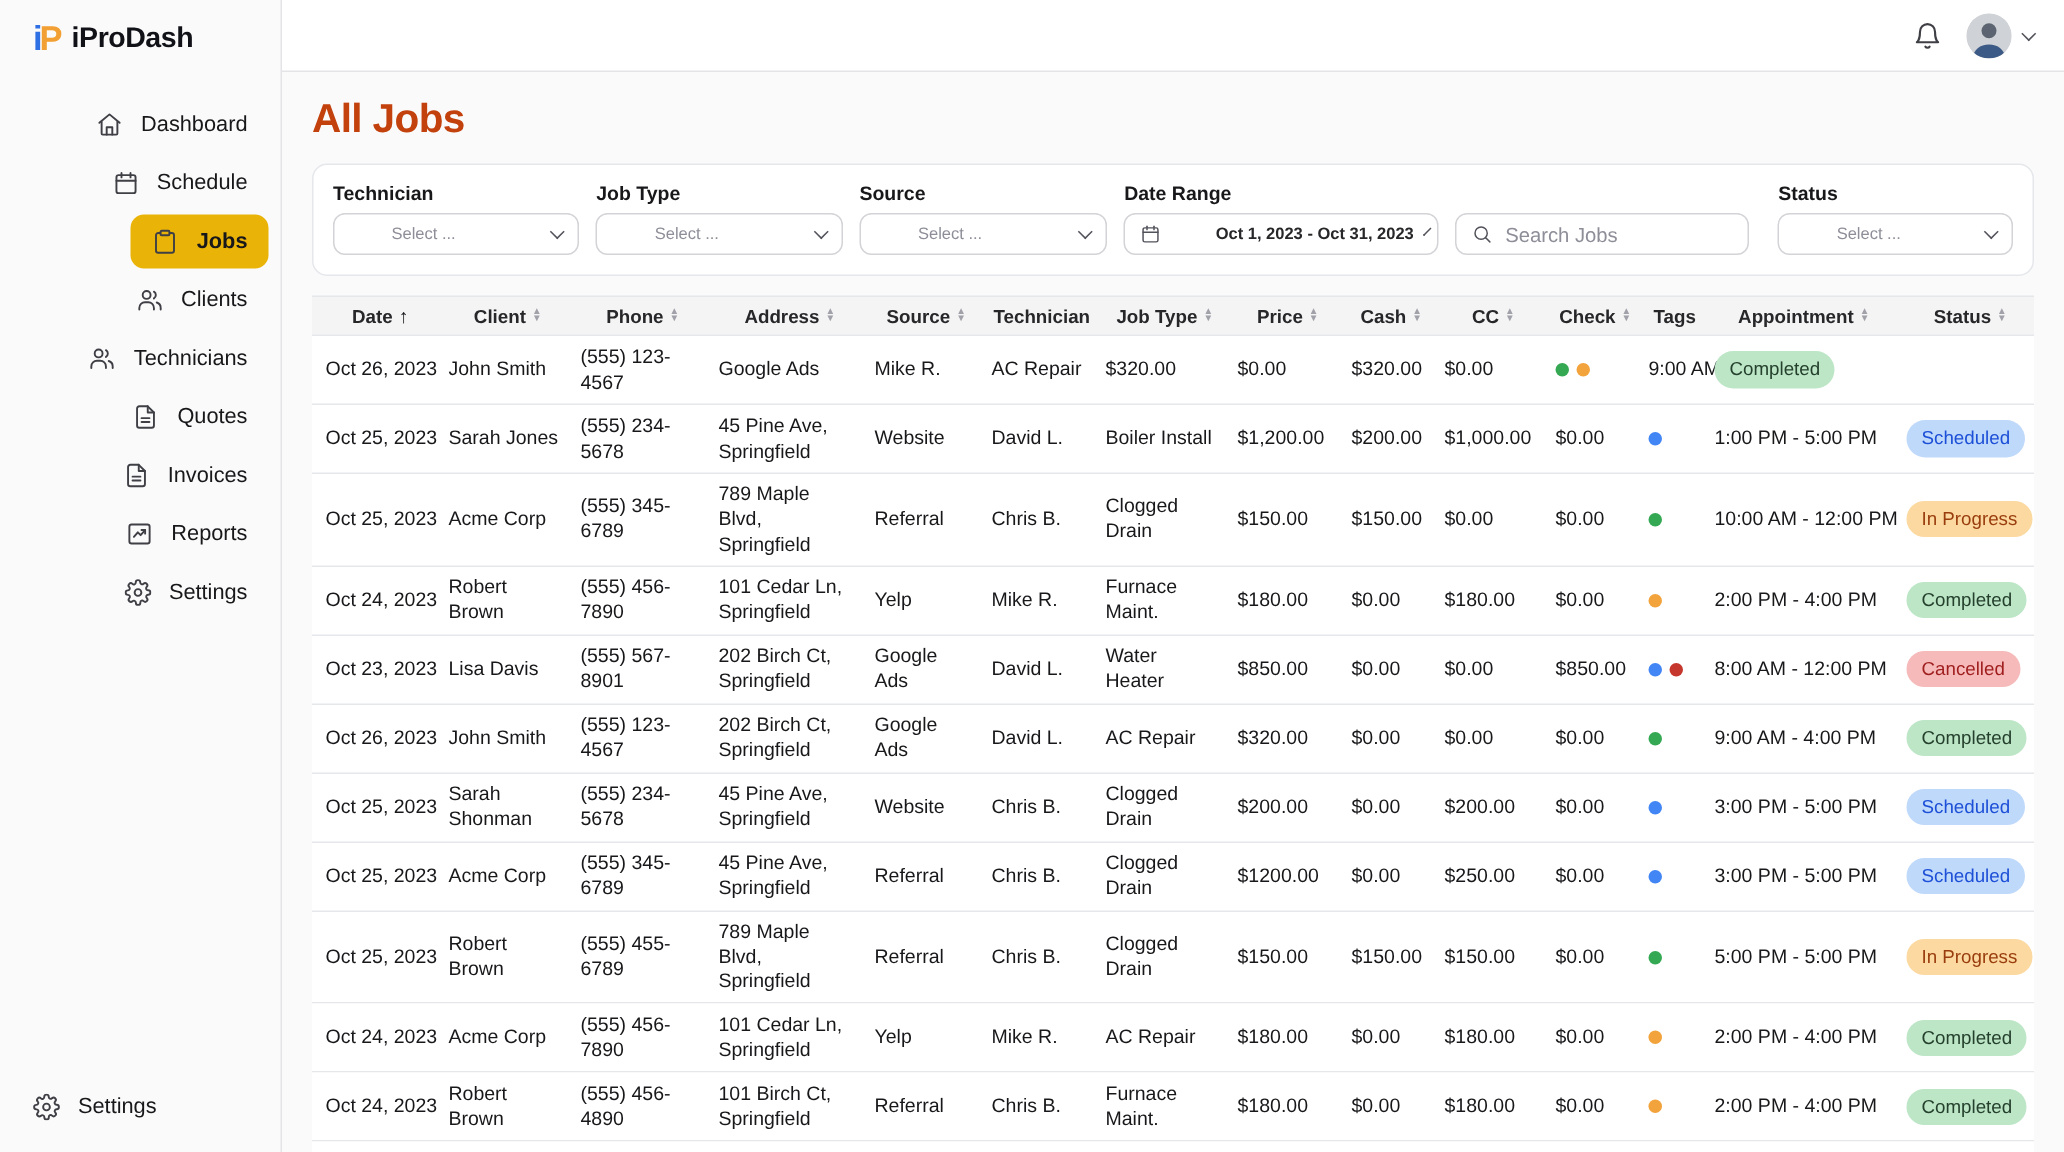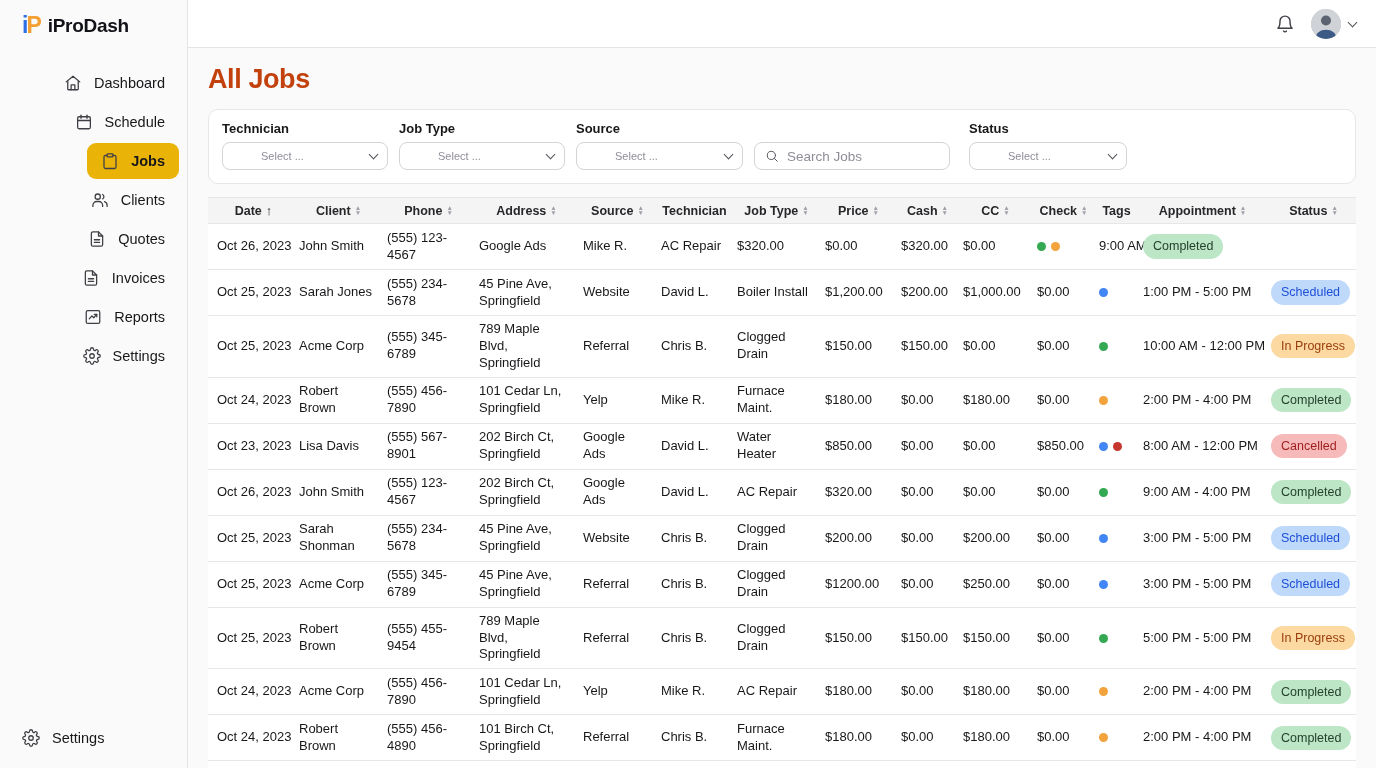--- a/index.html
+++ b/index.html
@@ -141,20 +141,31 @@
       <div class="nav-item">
         <span class="icon nav-icon">
           <svg viewBox="0 0 24 24">
             <circle cx="9" cy="7.5" r="3.5"></circle>
             <path d="M2.5 20.5v-1.5a5 5 0 0 1 5-5h3a5 5 0 0 1 5 5v1.5"></path>
             <path d="M15.5 4.6a3.5 3.5 0 0 1 0 6"></path>
             <path d="M18 14.2a5 5 0 0 1 3.5 4.8v1.5"></path>
           </svg>
         </span>
         <span class="nav-label">Clients</span>
+      </div>
+      <div class="nav-item">
+        <span class="icon nav-icon">
+          <svg viewBox="0 0 24 24">
+            <circle cx="9" cy="7.5" r="3.5"></circle>
+            <path d="M2.5 20.5v-1.5a5 5 0 0 1 5-5h3a5 5 0 0 1 5 5v1.5"></path>
+            <path d="M15.5 4.6a3.5 3.5 0 0 1 0 6"></path>
+            <path d="M18 14.2a5 5 0 0 1 3.5 4.8v1.5"></path>
+          </svg>
+        </span>
+        <span class="nav-label">Technicians</span>
       </div>
       <div class="nav-item">
         <span class="icon nav-icon">
           <svg viewBox="0 0 24 24">
             <path d="M14 2.5H6.5a2 2 0 0 0-2 2v15a2 2 0 0 0 2 2h11a2 2 0 0 0 2-2V8z"></path>
             <polyline points="14 2.5 14 8 19.5 8"></polyline>
             <line x1="8.5" y1="13" x2="15.5" y2="13"></line>
             <line x1="8.5" y1="16.5" x2="15.5" y2="16.5"></line>
           </svg>
         </span>
@@ -240,20 +251,35 @@
           <span class="chev"></span>
         </div>
       </div>
       <div class="filter-field" style="width:167px">
         <span class="filter-label">Source</span>
         <div class="control">
           <span class="value placeholder">Select ...</span>
           <span class="chev"></span>
         </div>
       </div>
+      <div class="filter-field" style="width:210px">
+        <span class="filter-label">Date Range</span>
+        <div class="control">
+          <span class="icon sm-icon" id="cal-icon">
+              <svg viewBox="0 0 24 24">
+                <rect x="3.5" y="5" width="17" height="16" rx="2"></rect>
+                <line x1="8" y1="3" x2="8" y2="7"></line>
+                <line x1="16" y1="3" x2="16" y2="7"></line>
+                <line x1="3.5" y1="10" x2="20.5" y2="10"></line>
+              </svg>
+            </span>
+          <span class="value dark">Oct 1, 2023 - Oct 31, 2023</span>
+          <span class="chev"></span>
+        </div>
+      </div>
       <div class="filter-field">
         <div class="control search-box">
           <span class="icon sm-icon" id="search-icon">
               <svg viewBox="0 0 24 24">
                 <circle cx="11" cy="11" r="7"></circle>
                 <line x1="21" y1="21" x2="16.2" y2="16.2"></line>
               </svg>
             </span>
           <input type="text" placeholder="Search Jobs" style="">
         </div>
@@ -531,21 +557,21 @@
               </span>
             </div>
             <div class="td nowrap">3:00 PM - 5:00 PM</div>
             <div class="td">
               <span class="badge" style="background: rgb(191, 217, 251); color: rgb(29, 79, 215);">Scheduled</span>
             </div>
           </div>
           <div class="t-row">
             <div class="td nowrap">Oct 25, 2023</div>
             <div class="td">Robert Brown</div>
-            <div class="td">(555) 455-9454</div>
+            <div class="td">(555) 455-6789</div>
             <div class="td">789 Maple Blvd, Springfield</div>
             <div class="td">Referral</div>
             <div class="td">Chris B.</div>
             <div class="td">Clogged Drain</div>
             <div class="td">$150.00</div>
             <div class="td">$150.00</div>
             <div class="td">$150.00</div>
             <div class="td">$0.00</div>
             <div class="td">
               <span class="dots">

